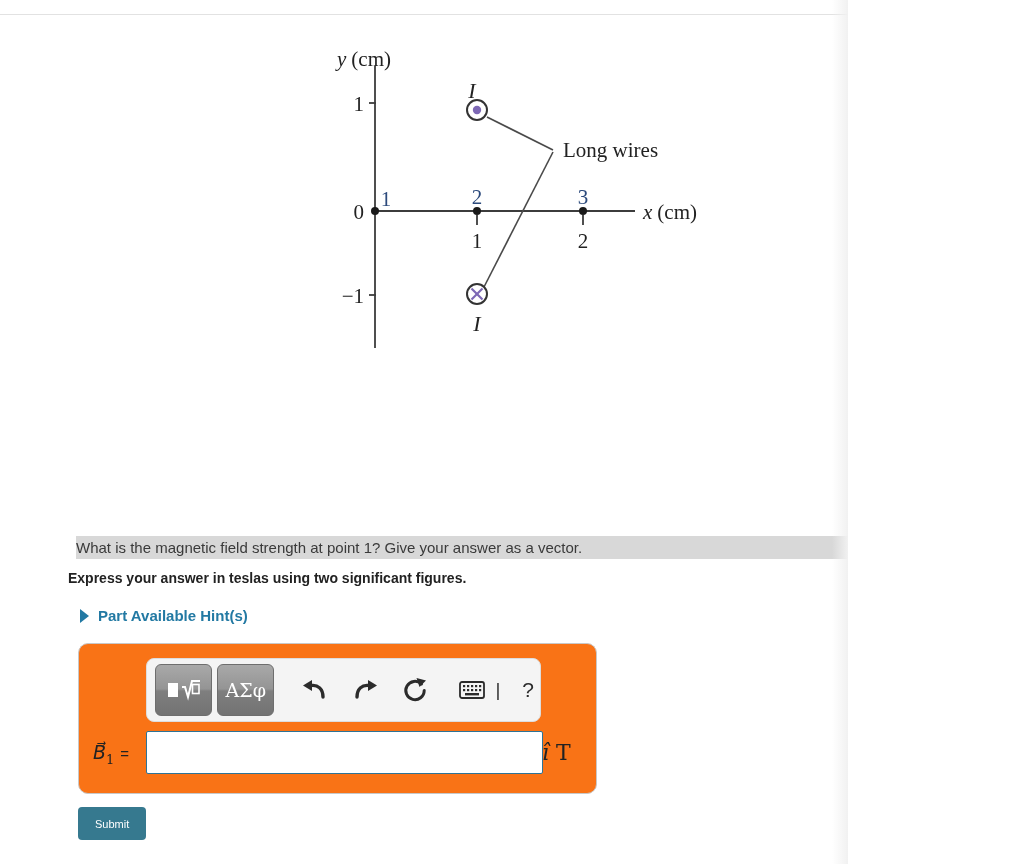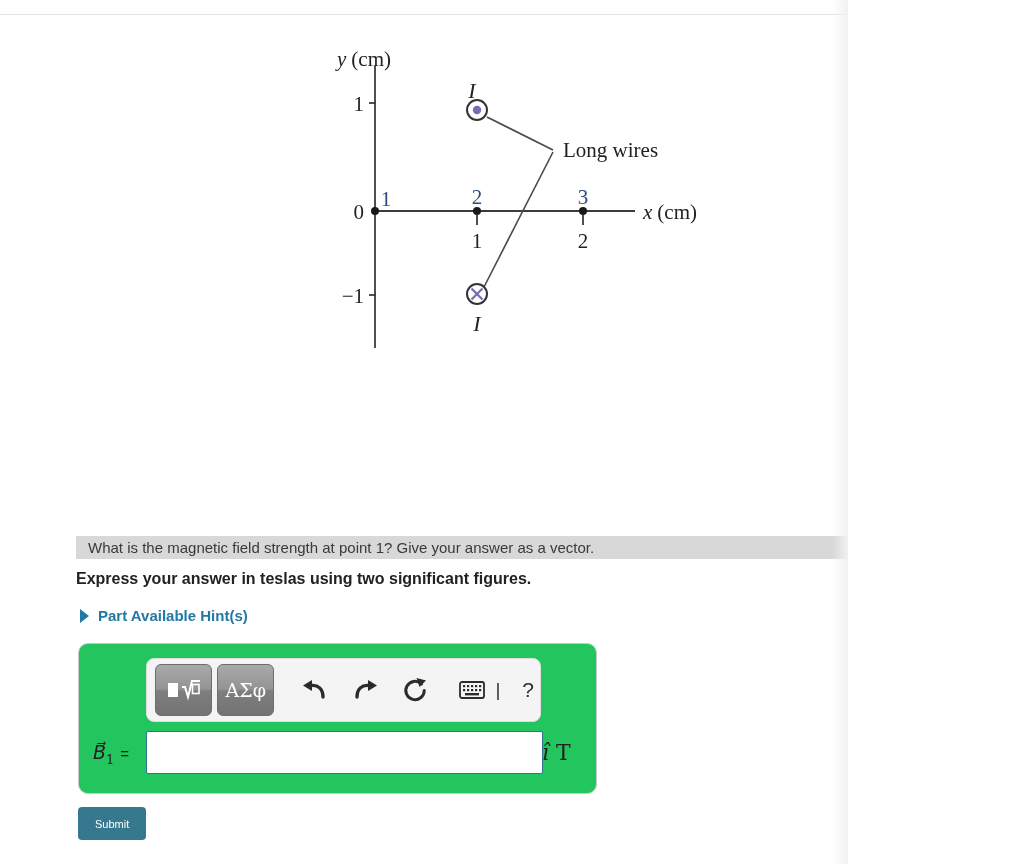--- a/index.html
+++ b/index.html
@@ -21,29 +21,29 @@
   .diagram .cur{font-size:22px;font-style:italic;}
 
   
   .part-header{position:absolute;left:30px;top:450px;width:994px;height:70px;background:#f4f4f4;
           border-top:1px solid #cfcfcf;}
   .tri-down{position:absolute;left:15px;top:30px;width:0;height:0;
           border-left:7px solid transparent;border-right:7px solid transparent;border-top:9px solid #222;}
   .part-title{position:absolute;left:50px;top:24px;font-size:16px;font-weight:bold;color:#222;}
 
   .question-band{position:absolute;left:76px;right:0;top:536px;height:23px;background:#d8d8d8;}
-  .question-band span{display:inline-block;padding-left:12px;font-size:15px;line-height:23px;color:#3a3a3a;}
-  .instruction{position:absolute;left:76px;top:570px;font-size:16px;font-weight:bold;color:#222;margin:0;}
+  .question-band span{display:inline-block;padding-left:0;font-size:15px;line-height:23px;color:#3a3a3a;}
+  .instruction{position:absolute;left:68px;top:570px;font-size:14px;font-weight:bold;color:#222;margin:0;}
   .hint-row{position:absolute;left:80px;top:607px;display:flex;align-items:center;cursor:pointer;}
   .tri-right{width:0;height:0;border-top:7px solid transparent;border-bottom:7px solid transparent;
           border-left:9px solid #2279A3;margin-right:9px;}
   .hint-link{font-size:15px;font-weight:bold;color:#2279A3;text-decoration:none;}
 
   
-  .answer-box{position:absolute;left:78px;top:643px;width:517px;height:149px;background:#22c55e;
+  .answer-box{position:absolute;left:78px;top:643px;width:517px;height:149px;background:#f97316;
           border:1px solid #c8c8c8;border-radius:10px;}
   .toolbar{position:absolute;left:67px;top:14px;width:395px;height:64px;background:#f4f4f4;
           border:1px solid #ddd;border-radius:8px;display:flex;align-items:center;padding:0 0 0 8px;box-sizing:border-box;}
   .tb-btn{width:58px;height:52px;border:1px solid #6e6e6e;border-radius:6px;margin-right:5px;
           background:linear-gradient(to bottom,#a9a9a9 0%,#949494 48%,#7f7f7f 52%,#737373 100%);
           display:flex;align-items:center;justify-content:center;cursor:pointer;padding:0;}
   .tb-btn.greek{color:#fff;font-family:"DejaVu Serif",serif;font-size:19px;}
   .tb-icon{background:none;border:none;padding:0;margin:0 0 0 22px;cursor:pointer;display:flex;align-items:center;}
   .tb-sep{color:#333;font-size:19px;margin-left:10px;}
   .tb-help{background:none;border:none;color:#2b2b2b;font-size:21px;margin-left:16px;cursor:pointer;}

